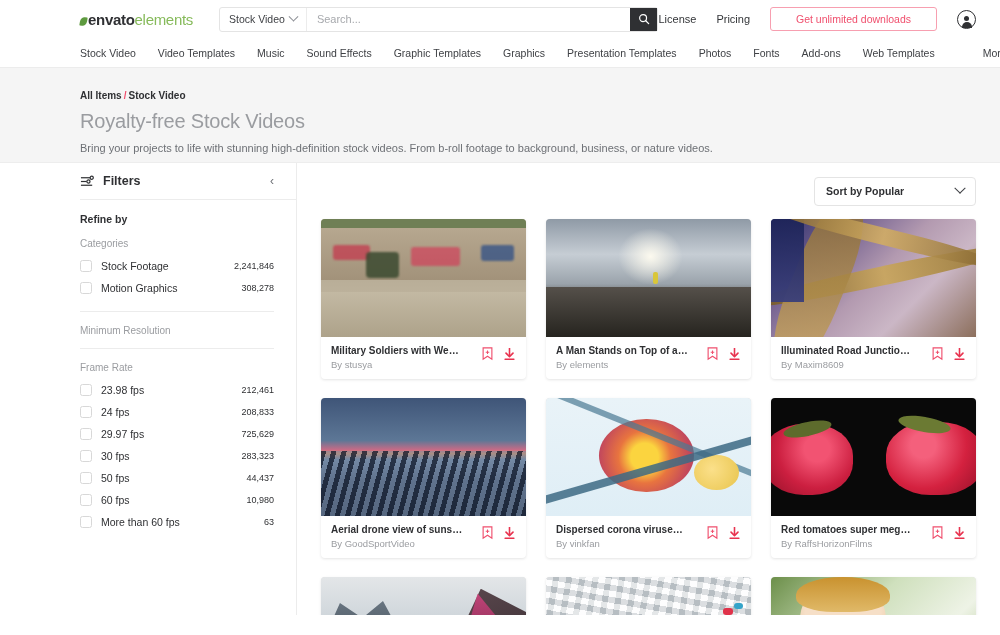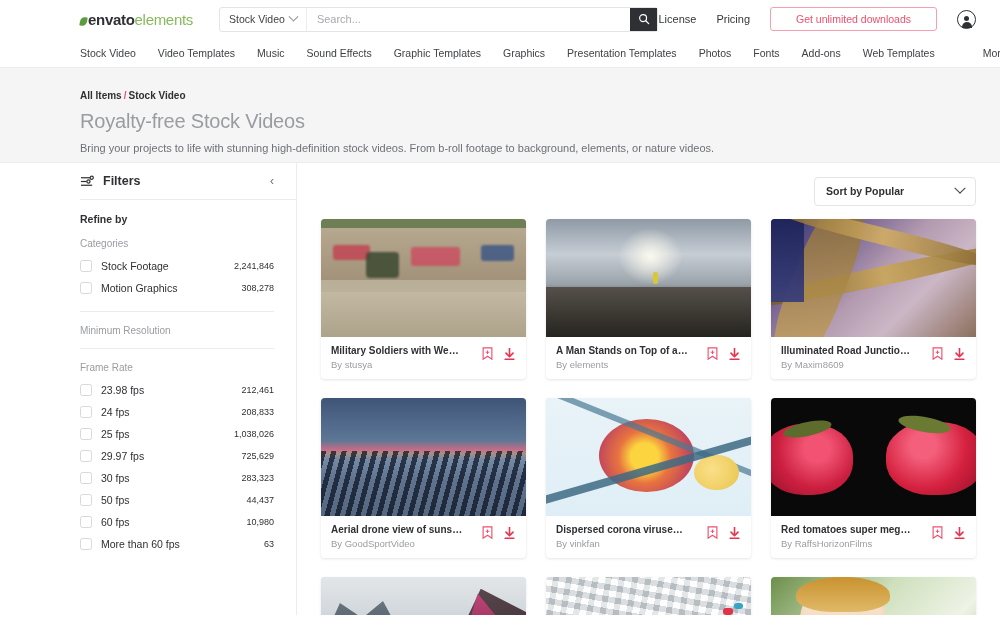--- a/index.html
+++ b/index.html
@@ -291,21 +291,21 @@
   <div class="nav-item">Web Templates</div>
   <div class="nav-sep"></div>
   <div class="nav-item">More</div>
 </div>
 
 <div class="hero">
   <div class="crumb">
     <a>All Items</a><span class="slash">/</span><a>Stock Video</a>
   </div>
   <div class="page-title">Royalty-free Stock Videos</div>
-  <div class="page-sub">Bring your projects to life with stunning high-definition stock videos. From b-roll footage to background, elements, or nature videos.</div>
+  <div class="page-sub">Bring your projects to life with stunning high-definition stock videos. From b-roll footage to background, business, or nature videos.</div>
 </div>
 
 <div class="content">
 
   <div class="sidebar">
     <div class="filters-head">
       <svg width="15" height="15" viewBox="0 0 16 16">
         <line x1="1" y1="4" x2="11" y2="4" stroke="#2f3033" stroke-width="1.3"></line>
         <line x1="1" y1="8" x2="7" y2="8" stroke="#2f3033" stroke-width="1.3"></line>
         <line x1="1" y1="12" x2="13" y2="12" stroke="#2f3033" stroke-width="1.3"></line>
@@ -342,25 +342,20 @@
       <div class="opt-label">23.98 fps</div>
       <div class="opt-count">212,461</div>
     </div>
     <div class="opt-row">
       <div class="cbx"></div>
       <div class="opt-label">24 fps</div>
       <div class="opt-count">208,833</div>
     </div>
     <div class="opt-row">
       <div class="cbx"></div>
-      <div class="opt-label">25 fps</div>
-      <div class="opt-count">1,038,026</div>
-    </div>
-    <div class="opt-row">
-      <div class="cbx"></div>
       <div class="opt-label">29.97 fps</div>
       <div class="opt-count">725,629</div>
     </div>
     <div class="opt-row">
       <div class="cbx"></div>
       <div class="opt-label">30 fps</div>
       <div class="opt-count">283,323</div>
     </div>
     <div class="opt-row">
       <div class="cbx"></div>

